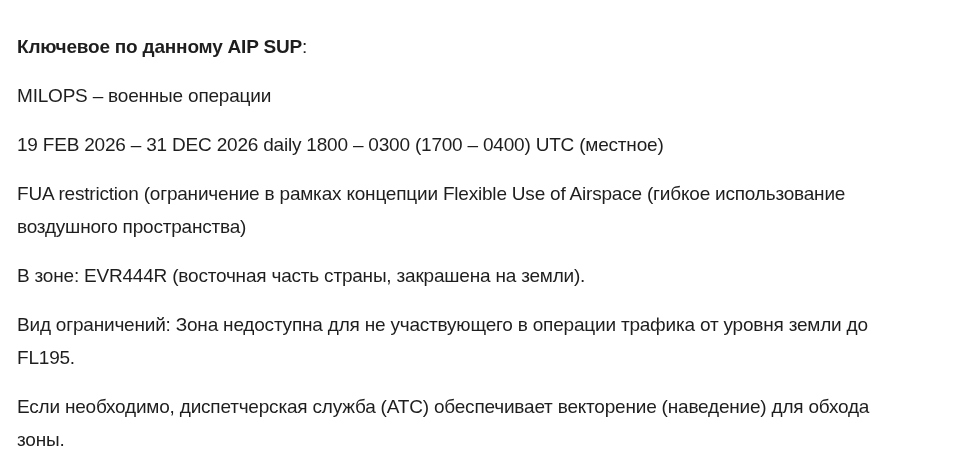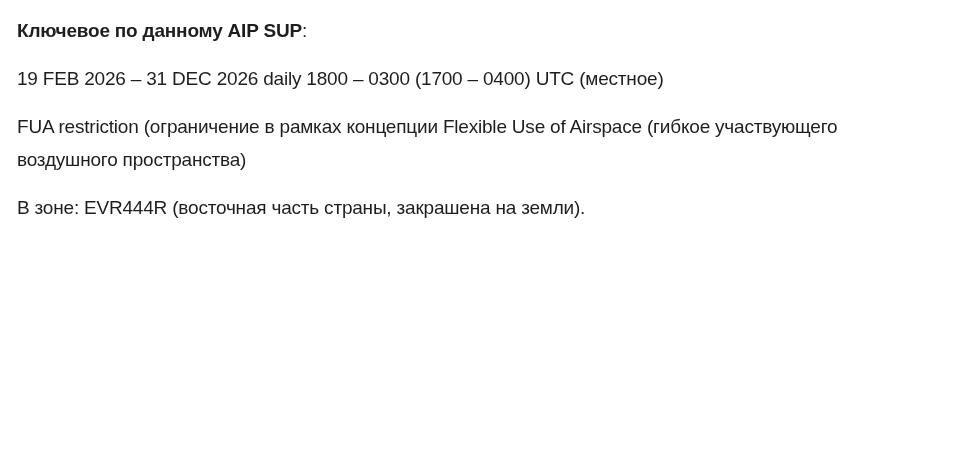--- a/index.html
+++ b/index.html
@@ -13,38 +13,43 @@
     box-sizing: border-box;
     background: #ffffff;
     padding: 14px 18px 0 17px;
     font-family: "Liberation Sans", "DejaVu Sans", sans-serif;
     color: #1e1e1e;
     font-size: 19px;
     letter-spacing: -0.2px;
     overflow: hidden;
   }
   .para {
-    margin: 0 0 15px 0;
+    margin: 16px 0 15px 0;
     line-height: 33px;
     white-space: pre-line;
   }
   .title-bold {
     font-weight: 700;
   }
 </style>
 </head>
 <body>
 
 <div class="page">
 
   <p class="para"><span class="title-bold">Ключевое по данному AIP SUP</span><span>:</span></p>
 
+  <p class="para">MILOPS – военные операции</p>
 
   <p class="para">19 FEB 2026 – 31 DEC 2026 daily 1800 – 0300 (1700 – 0400) UTC (местное)</p>
 
-  <p class="para">FUA restriction (ограничение в рамках концепции Flexible Use of Airspace (гибкое участвующего
+  <p class="para">FUA restriction (ограничение в рамках концепции Flexible Use of Airspace (гибкое использование
 воздушного пространства)</p>
 
   <p class="para">В зоне: EVR444R (восточная часть страны, закрашена на земли).</p>
 
+  <p class="para">Вид ограничений: Зона недоступна для не участвующего в операции трафика от уровня земли до
+FL195.</p>
 
+  <p class="para">Если необходимо, диспетчерская служба (ATC) обеспечивает векторение (наведение) для обхода
+зоны.</p>
 
 </div>
 
 </body></html>

